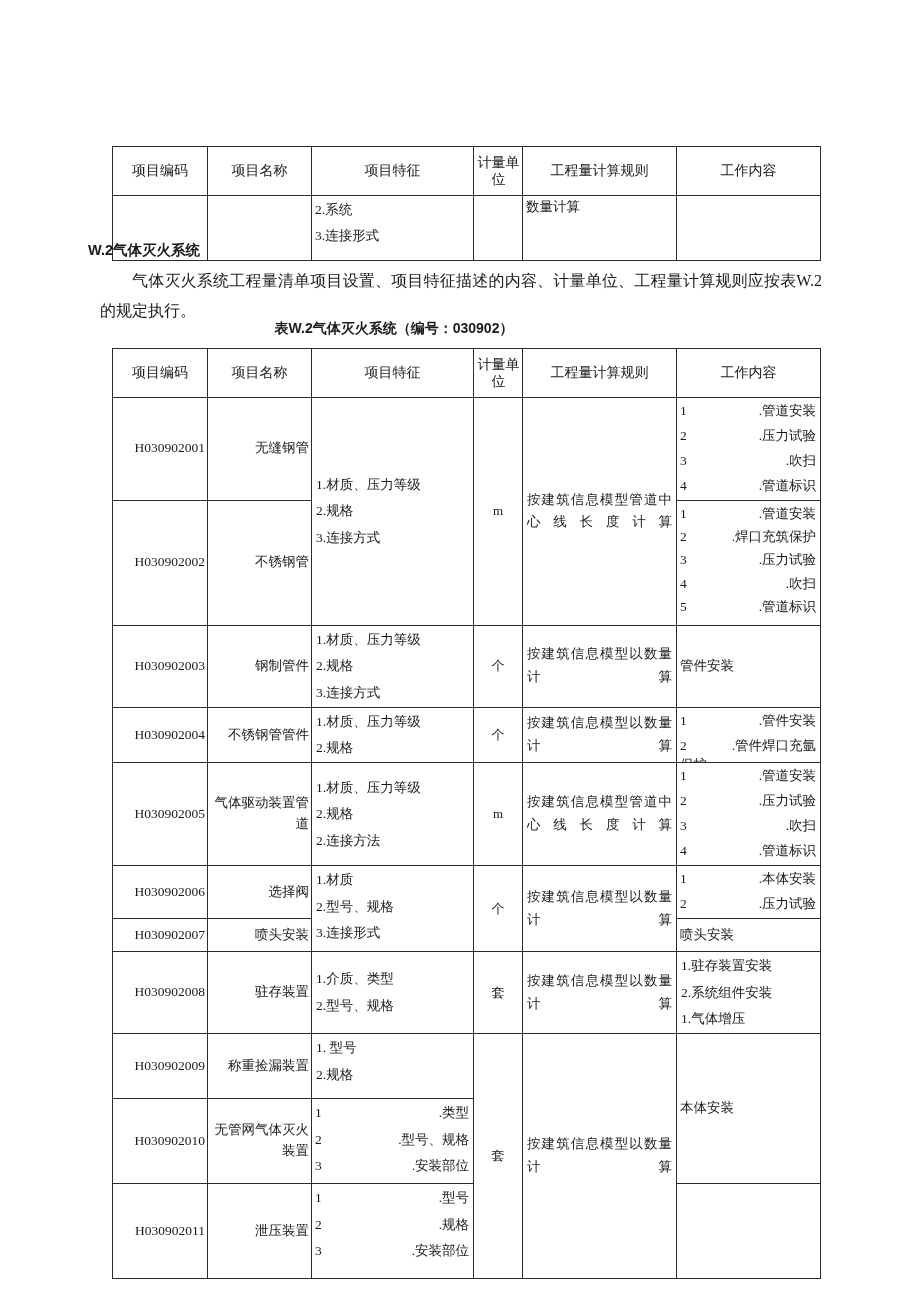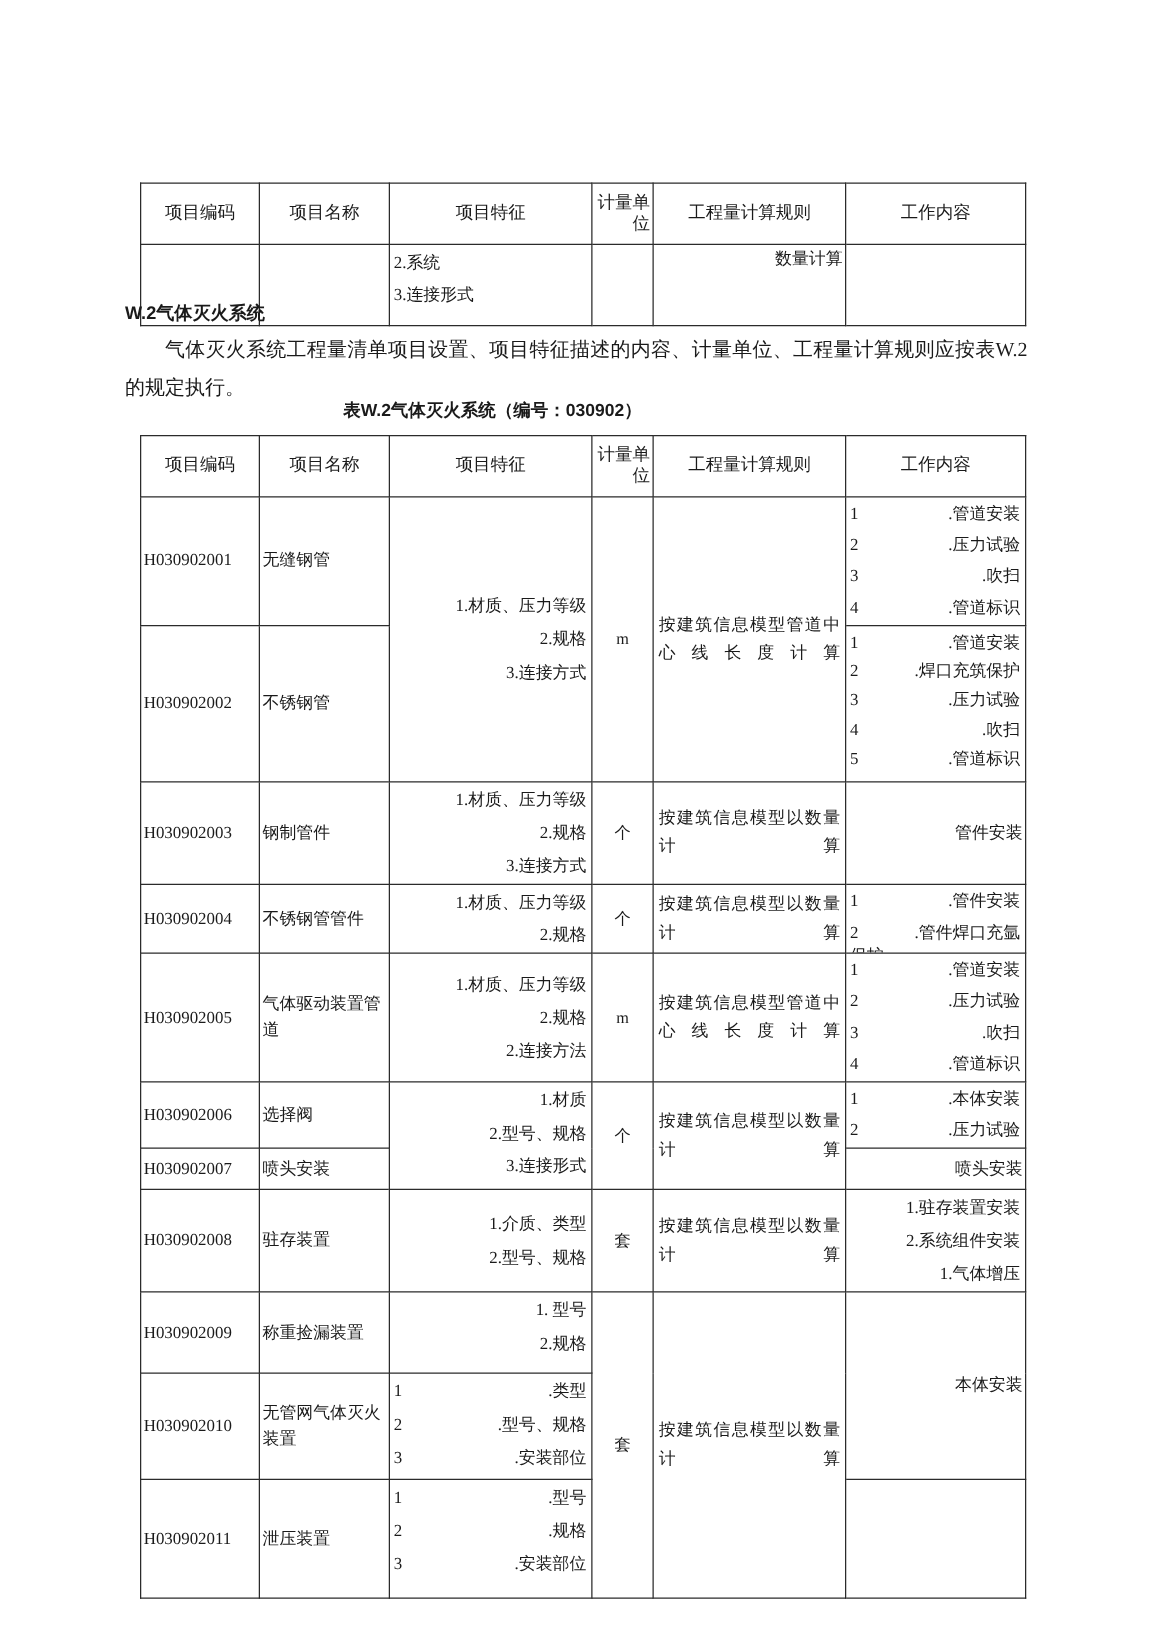--- a/index.html
+++ b/index.html
@@ -45,27 +45,27 @@
   .c-rule   { width: 154px; }
   .c-work   { width: 144px; }
 
   .hdr td {
     text-align: center;
     vertical-align: middle;
     height: 46px;
     font-size: 14px;
   }
   .hdr td.unit-h {
-    text-align: right;
+    text-align: center;
     padding-left: 3px;
     line-height: 1.25;
   }
 
-  .ctr  { text-align: left; }
-  .lft  { text-align: right; padding-left: 3px !important; }
+  .ctr  { text-align: right; }
+  .lft  { text-align: left; padding-left: 3px !important; }
   .top  { vertical-align: top !important; padding-top: 3px; margin-top: 33px; }
 
   
   .rule-just {
     text-align: justify;
     text-align-last: justify;
     padding: 0 4px !important;
     line-height: 1.7;
   }
   .rule-just.mid { vertical-align: middle; }
@@ -191,21 +191,21 @@
           <li>3.连接形式</li>
         </ul>
       </td>
       <td></td>
       <td class="top lft">数量计算</td>
       <td></td>
     </tr>
   </tbody>
     </table>
 
-  <div class="sec-head" style="left:100px; top:241px;">W.2气体灭火系统</div>
+  <div class="sec-head" style="left:88px; top:241px;">W.2气体灭火系统</div>
 
   <div class="para" style="left:100px; top:266px;">气体灭火系统工程量清单项目设置、项目特征描述的内容、计量单位、工程量计算规则应按表W.2的规定执行。</div>
 
   <div class="tbl-title" style="left:0px; top:320px;">表W.2气体灭火系统（编号：030902）</div>
 
   <table class="doc-table" style="left:112px; top:348px;">
     <colgroup>
       <col class="c-code">
         <col class="c-name">
         <col class="c-feat">

